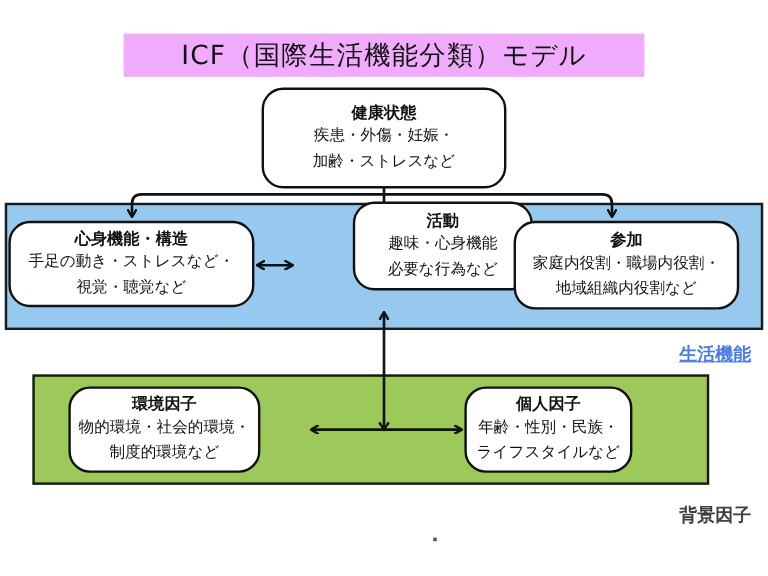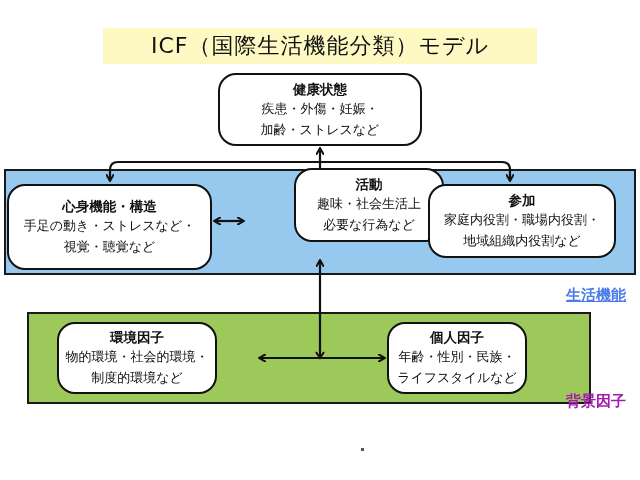--- a/index.html
+++ b/index.html
@@ -1,33 +1,33 @@
 <!DOCTYPE html>
 <html><head>
 <meta charset="utf-8">
 <style>
   html, body { margin:0; padding:0; background:#ffffff; }
   body { width:640px; height:480px; position:relative; overflow:hidden;
          font-family:"DejaVu Sans", sans-serif; color:#111; }
   .title { position:absolute; left:103px; top:28px; width:434px; height:36px;
-           background:#fef9c3; display:flex; align-items:center; justify-content:center;
+           background:#f0abfc; display:flex; align-items:center; justify-content:center;
            font-size:22px; letter-spacing:1px; }
   .panel { position:absolute; border:2px solid #1a1a1a; box-sizing:border-box; }
   .panel-life { left:4px; top:169px; width:632px; height:106px; background:#97c9ef; }
   .panel-bg { left:27px; top:312px; width:564px; height:92px; background:#9dc85a; }
   .panel-label { position:absolute; font-size:15px; font-weight:bold; }
   .label-life { right:14px; top:286px; color:#4a7bea;text-decoration:underline; }
-  .label-bg { right:14px; top:392px; color:#a21caf;font-family:Liberation Serif, serif; }
+  .label-bg { right:14px; top:420px; color:#404040;font-family:Liberation Serif, serif; }
   .node { position:absolute; background:#fff; border:2px solid #111; border-radius:18px;
           box-sizing:border-box; text-align:center; display:flex; flex-direction:column;
           justify-content:center; align-items:center; }
   .node .h { font-weight:bold; font-size:13.5px; line-height:18px; }
   .node .l { font-size:13px; line-height:21px; white-space:nowrap; }
-  .n-health { left:218px; top:73px; width:204px; height:73px; }
-  .n-body { left:7px; top:184px; width:205px; height:86px; }
+  .n-health { left:218px; top:73px; width:204px; height:84px; }
+  .n-body { left:7px; top:184px; width:205px; height:72px; }
   .n-act { left:246px; top:168px; width:150px; height:74px;margin-left:48px; }
   .n-part { left:428px; top:184px; width:188px; height:74px; }
   .n-env { left:57px; top:322px; width:160px; height:72px; }
   .n-pers { left:387px; top:322px; width:140px; height:72px; }
   svg.conn { position:absolute; left:0; top:0; width:640px; height:480px; pointer-events:none; }
   .tick { position:absolute; left:361px; top:448px; width:3px; height:3px; background:#555; }
 </style>
 </head>
 <body>
 
@@ -68,21 +68,21 @@
 </div>
 
 <div class="node n-body">
   <div class="h">心身機能・構造</div>
   <div class="l">手足の動き・ストレスなど・</div>
   <div class="l">視覚・聴覚など</div>
 </div>
 
 <div class="node n-act">
   <div class="h">活動</div>
-  <div class="l">趣味・社会生活上</div>
+  <div class="l">趣味・心身機能</div>
   <div class="l">必要な行為など</div>
 </div>
 
 <div class="node n-part">
   <div class="h">参加</div>
   <div class="l">家庭内役割・職場内役割・</div>
   <div class="l">地域組織内役割など</div>
 </div>
 
 <div class="node n-env">

